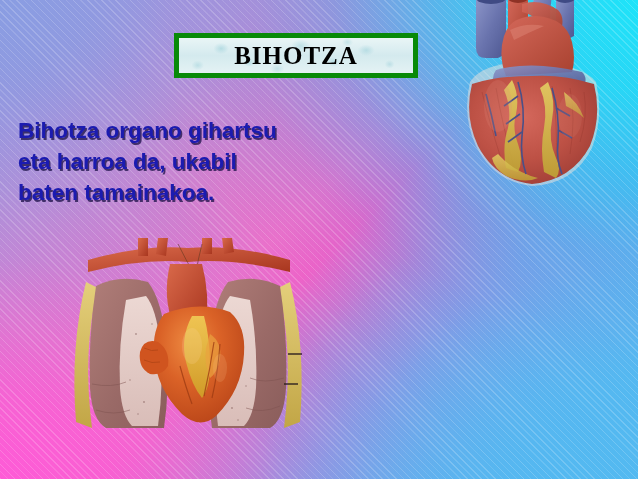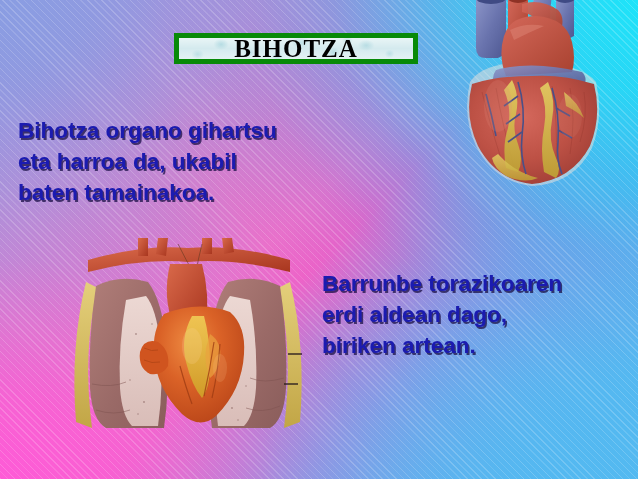--- a/index.html
+++ b/index.html
@@ -93,21 +93,21 @@
         rgba(255,255,255,0) 1px,
         rgba(255,255,255,0) 10px);
   }
 
   
   .title-box {
     position: absolute;
     left: 174px;
     top: 33px;
     width: 244px;
-    height: 31px;
+    height: 45px;
     border: 5px solid #088a08;
     box-sizing: border-box;
     background: #ec4899;
     overflow: hidden;
   }
   .title-bubbles {
     position: absolute;
     inset: 0;
     background:
       radial-gradient(ellipse 11px 8px at 18% 30%, rgba(150,205,215,0.55) 0%, rgba(150,205,215,0) 70%),
@@ -345,17 +345,14 @@
       <path d="M128 128 Q134 150 140 166"></path>
     </g>
 
     <ellipse cx="140" cy="108" rx="10" ry="18" fill="#ffd9a0" opacity="0.2"></ellipse>
     <ellipse cx="168" cy="130" rx="7" ry="14" fill="#ffd9a0" opacity="0.15"></ellipse>
   </svg>
 
   <div class="body-text" id="text-block-1">Bihotza organo gihartsu
 eta harroa da, ukabil
 baten tamainakoa.</div>
-  <div class="body-text" id="text-block-2">Barrunbe torazikoaren
-erdi aldean dago,
-biriken artean.</div>
 
 </div>
 
 </body></html>

